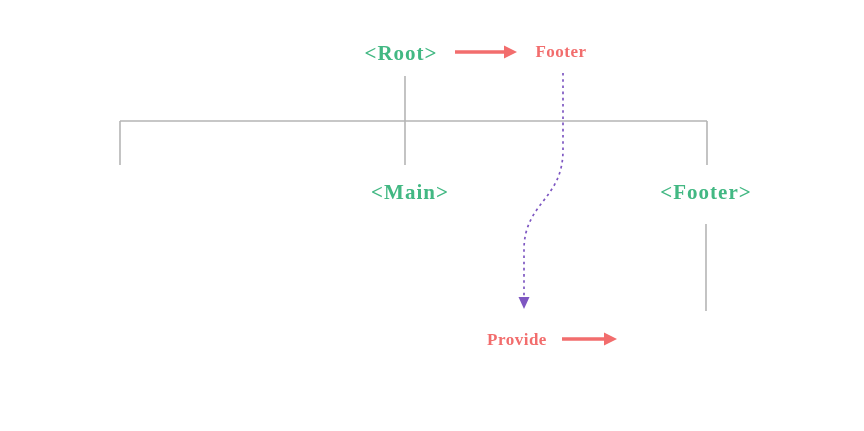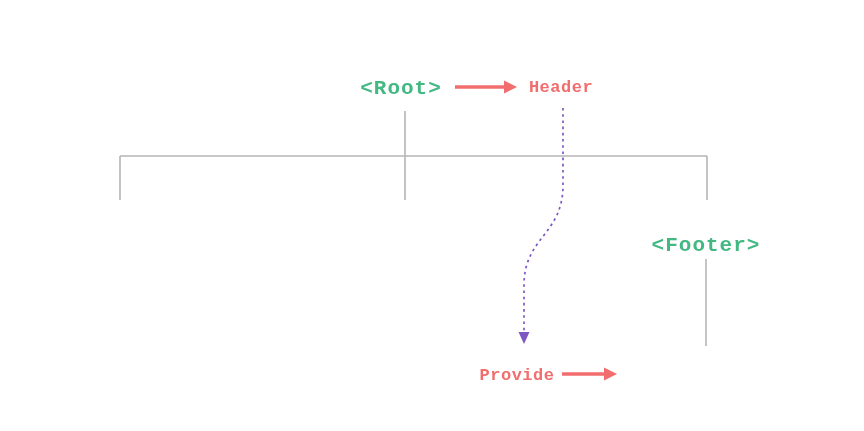--- a/index.html
+++ b/index.html
@@ -6,22 +6,21 @@
     margin: 0;
     padding: 0;
     background: #ffffff;
   }
   .stage {
     position: relative;
     width: 864px;
     height: 382px;
     background: var(--background, #ffffff);
     overflow: hidden;
-    font-family: Liberation Mono, monospace;
-    margin-top: 35px;
+    font-family: Liberation Serif, serif;
   }
   .lines-layer {
     position: absolute;
     inset: 0;
     width: 864px;
     height: 431px;
   }
   .tree-line {
     stroke: var(--tree-line, #b5b5b5);
     stroke-width: 1.6;
@@ -60,21 +59,21 @@
   }
   .action-label {
     color: var(--action, #f26d6d);
     font-size: 17px;
     letter-spacing: 0.5px;
   }
   .pos-root      { left: 401px; top: 53px;  }
   .pos-provide   { left: 561px; top: 52px;  }
   .pos-header    { left: 123px; top: 192px; }
   .pos-main      { left: 410px; top: 192px; }
-  .pos-footer    { left: 706px; top: 210px; }
+  .pos-footer    { left: 706px; top: 192px; }
   .pos-inject    { left: 517px; top: 340px; }
   .pos-deepchild { left: 702px; top: 339px; }
 </style>
 </head>
 <body>
 
 <div class="stage">
 
   <svg class="lines-layer" viewBox="0 0 864 431" aria-hidden="true">
 
@@ -97,19 +96,20 @@
       <polygon class="flow-head" points="518.5,297 529.5,297 524,309"></polygon>
     </g>
 
     <g>
       <line class="action-line" x1="562" y1="339" x2="604" y2="339"></line>
       <polygon class="action-head" points="604,332.5 617,339 604,345.5"></polygon>
     </g>
   </svg>
 
   <div class="label component-label pos-root">&lt;Root&gt;</div>
-  <div class="label action-label pos-provide">Header</div>
+  <div class="label action-label pos-provide">Footer</div>
 
+  <div class="label component-label pos-main">&lt;Main&gt;</div>
   <div class="label component-label pos-footer">&lt;Footer&gt;</div>
 
   <div class="label action-label pos-inject">Provide</div>
 
 </div>
 
 </body></html>

